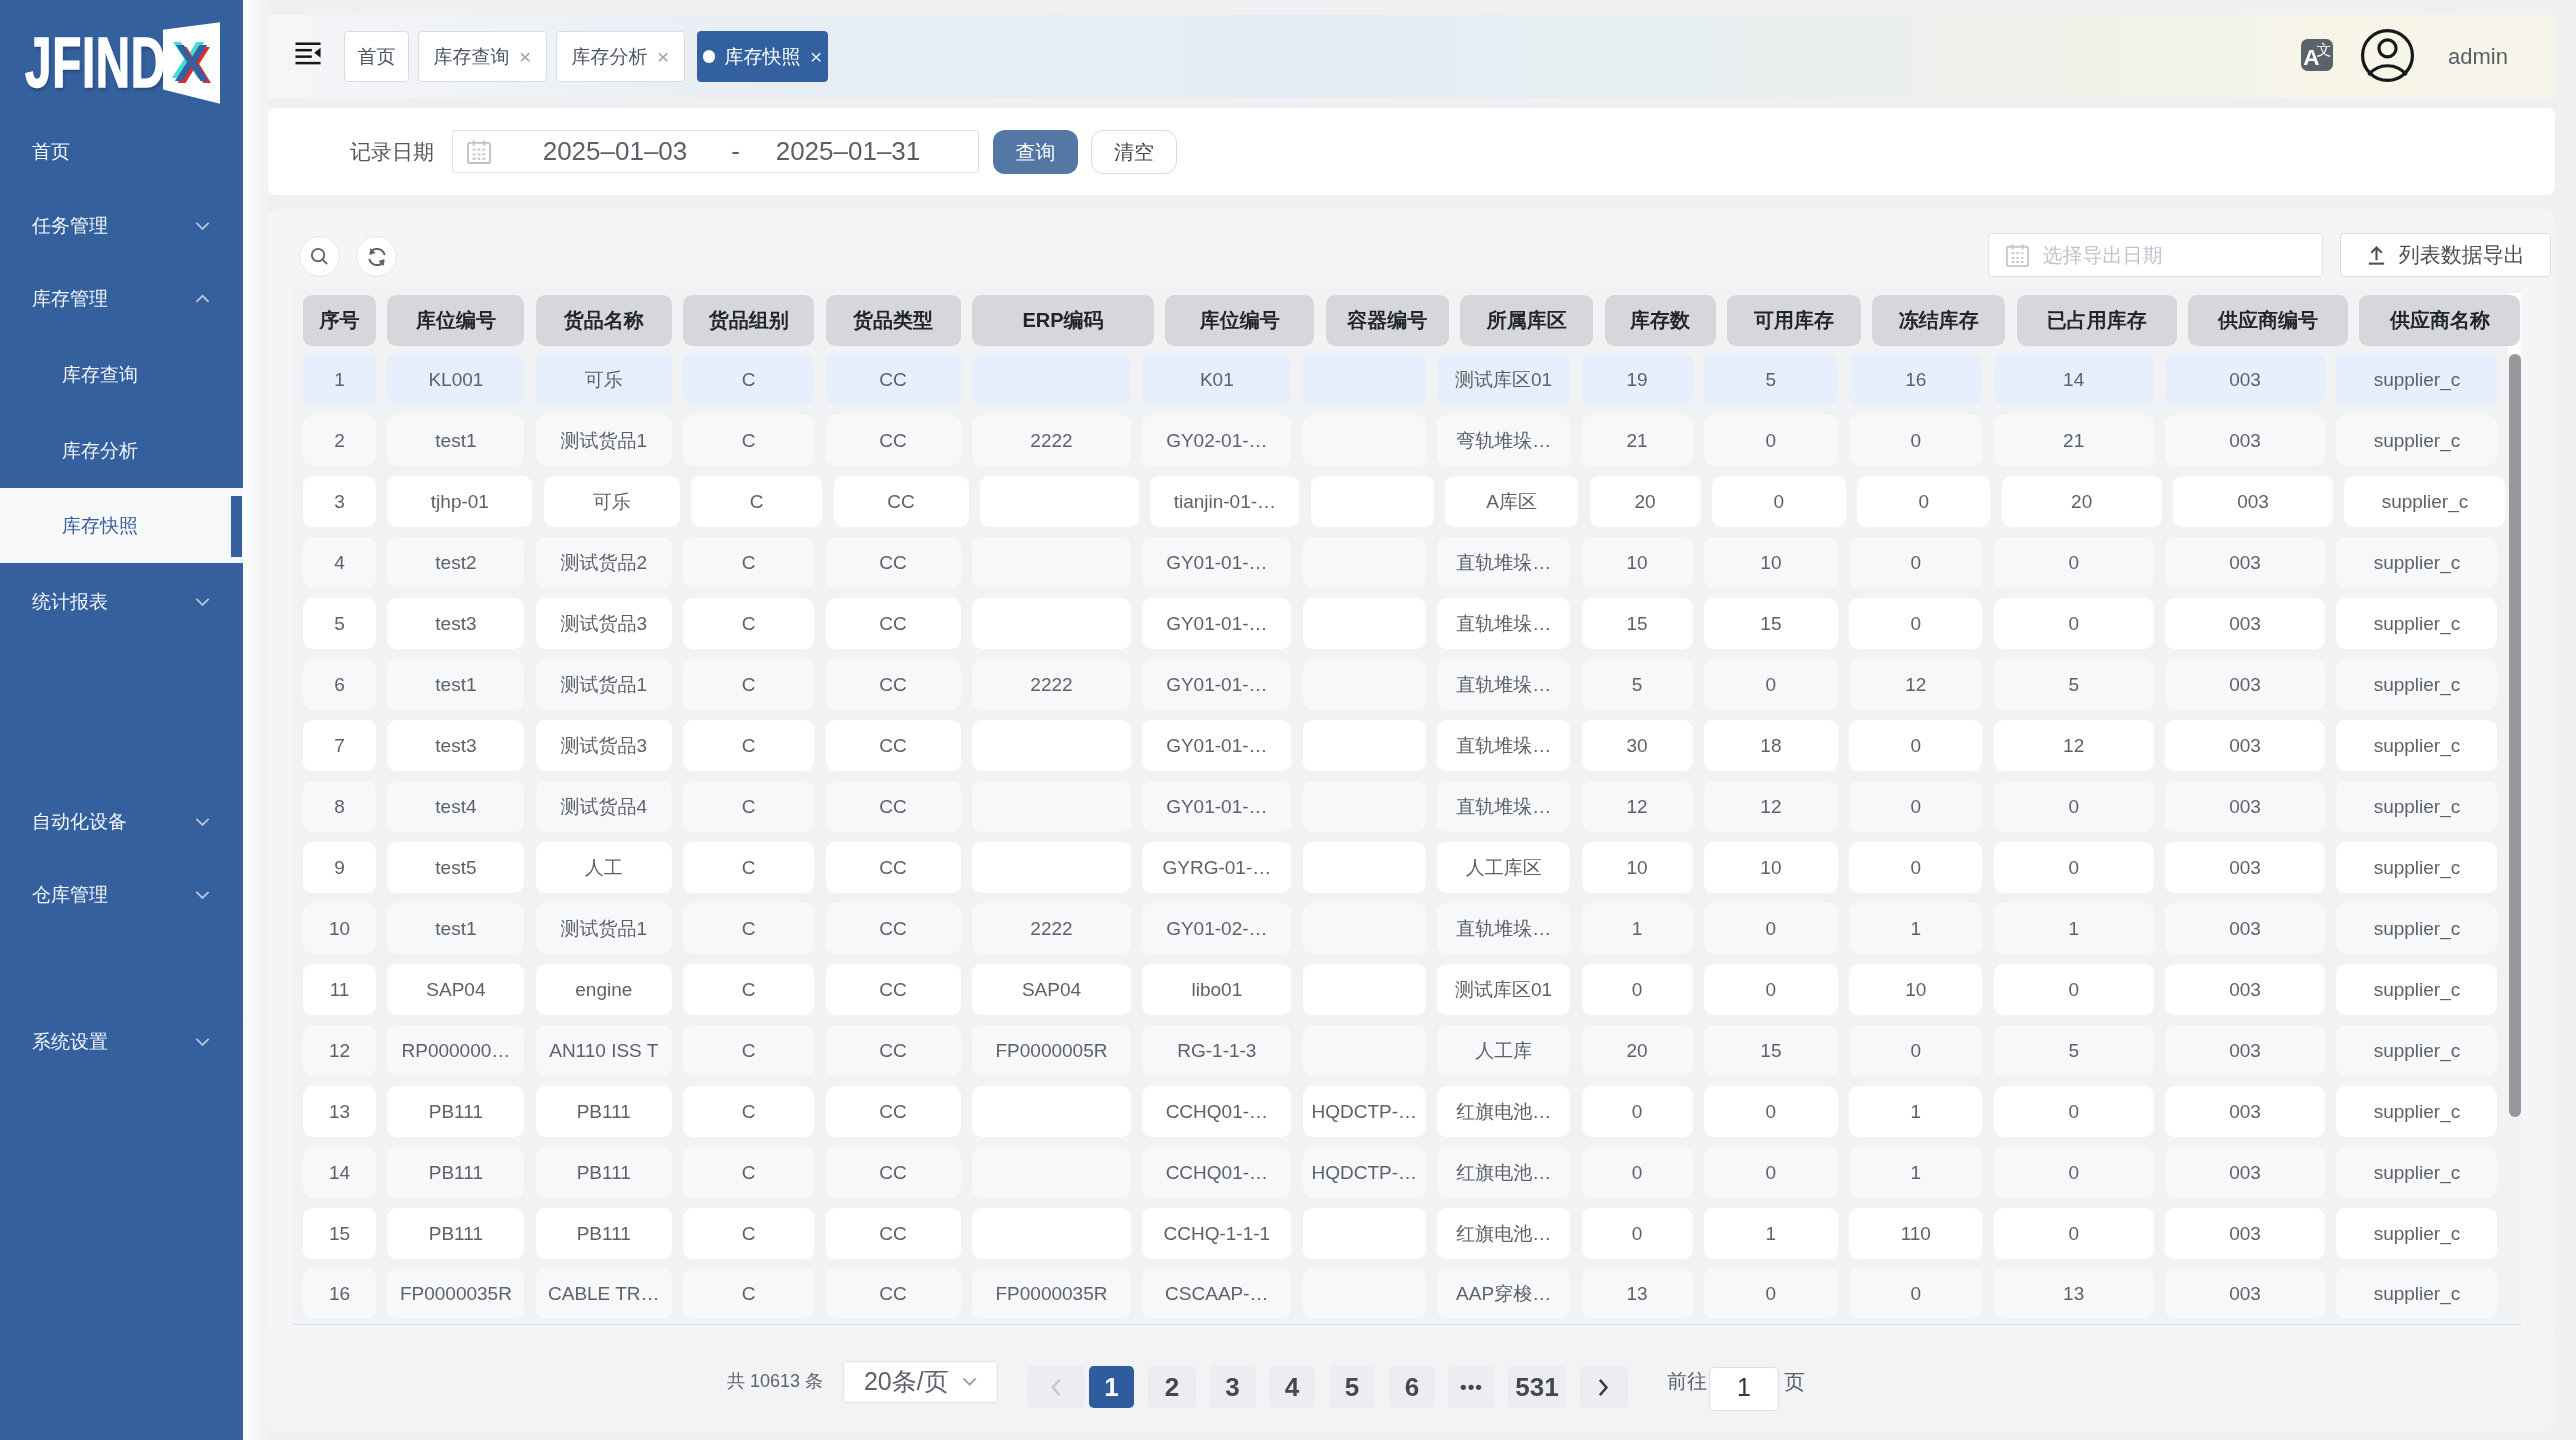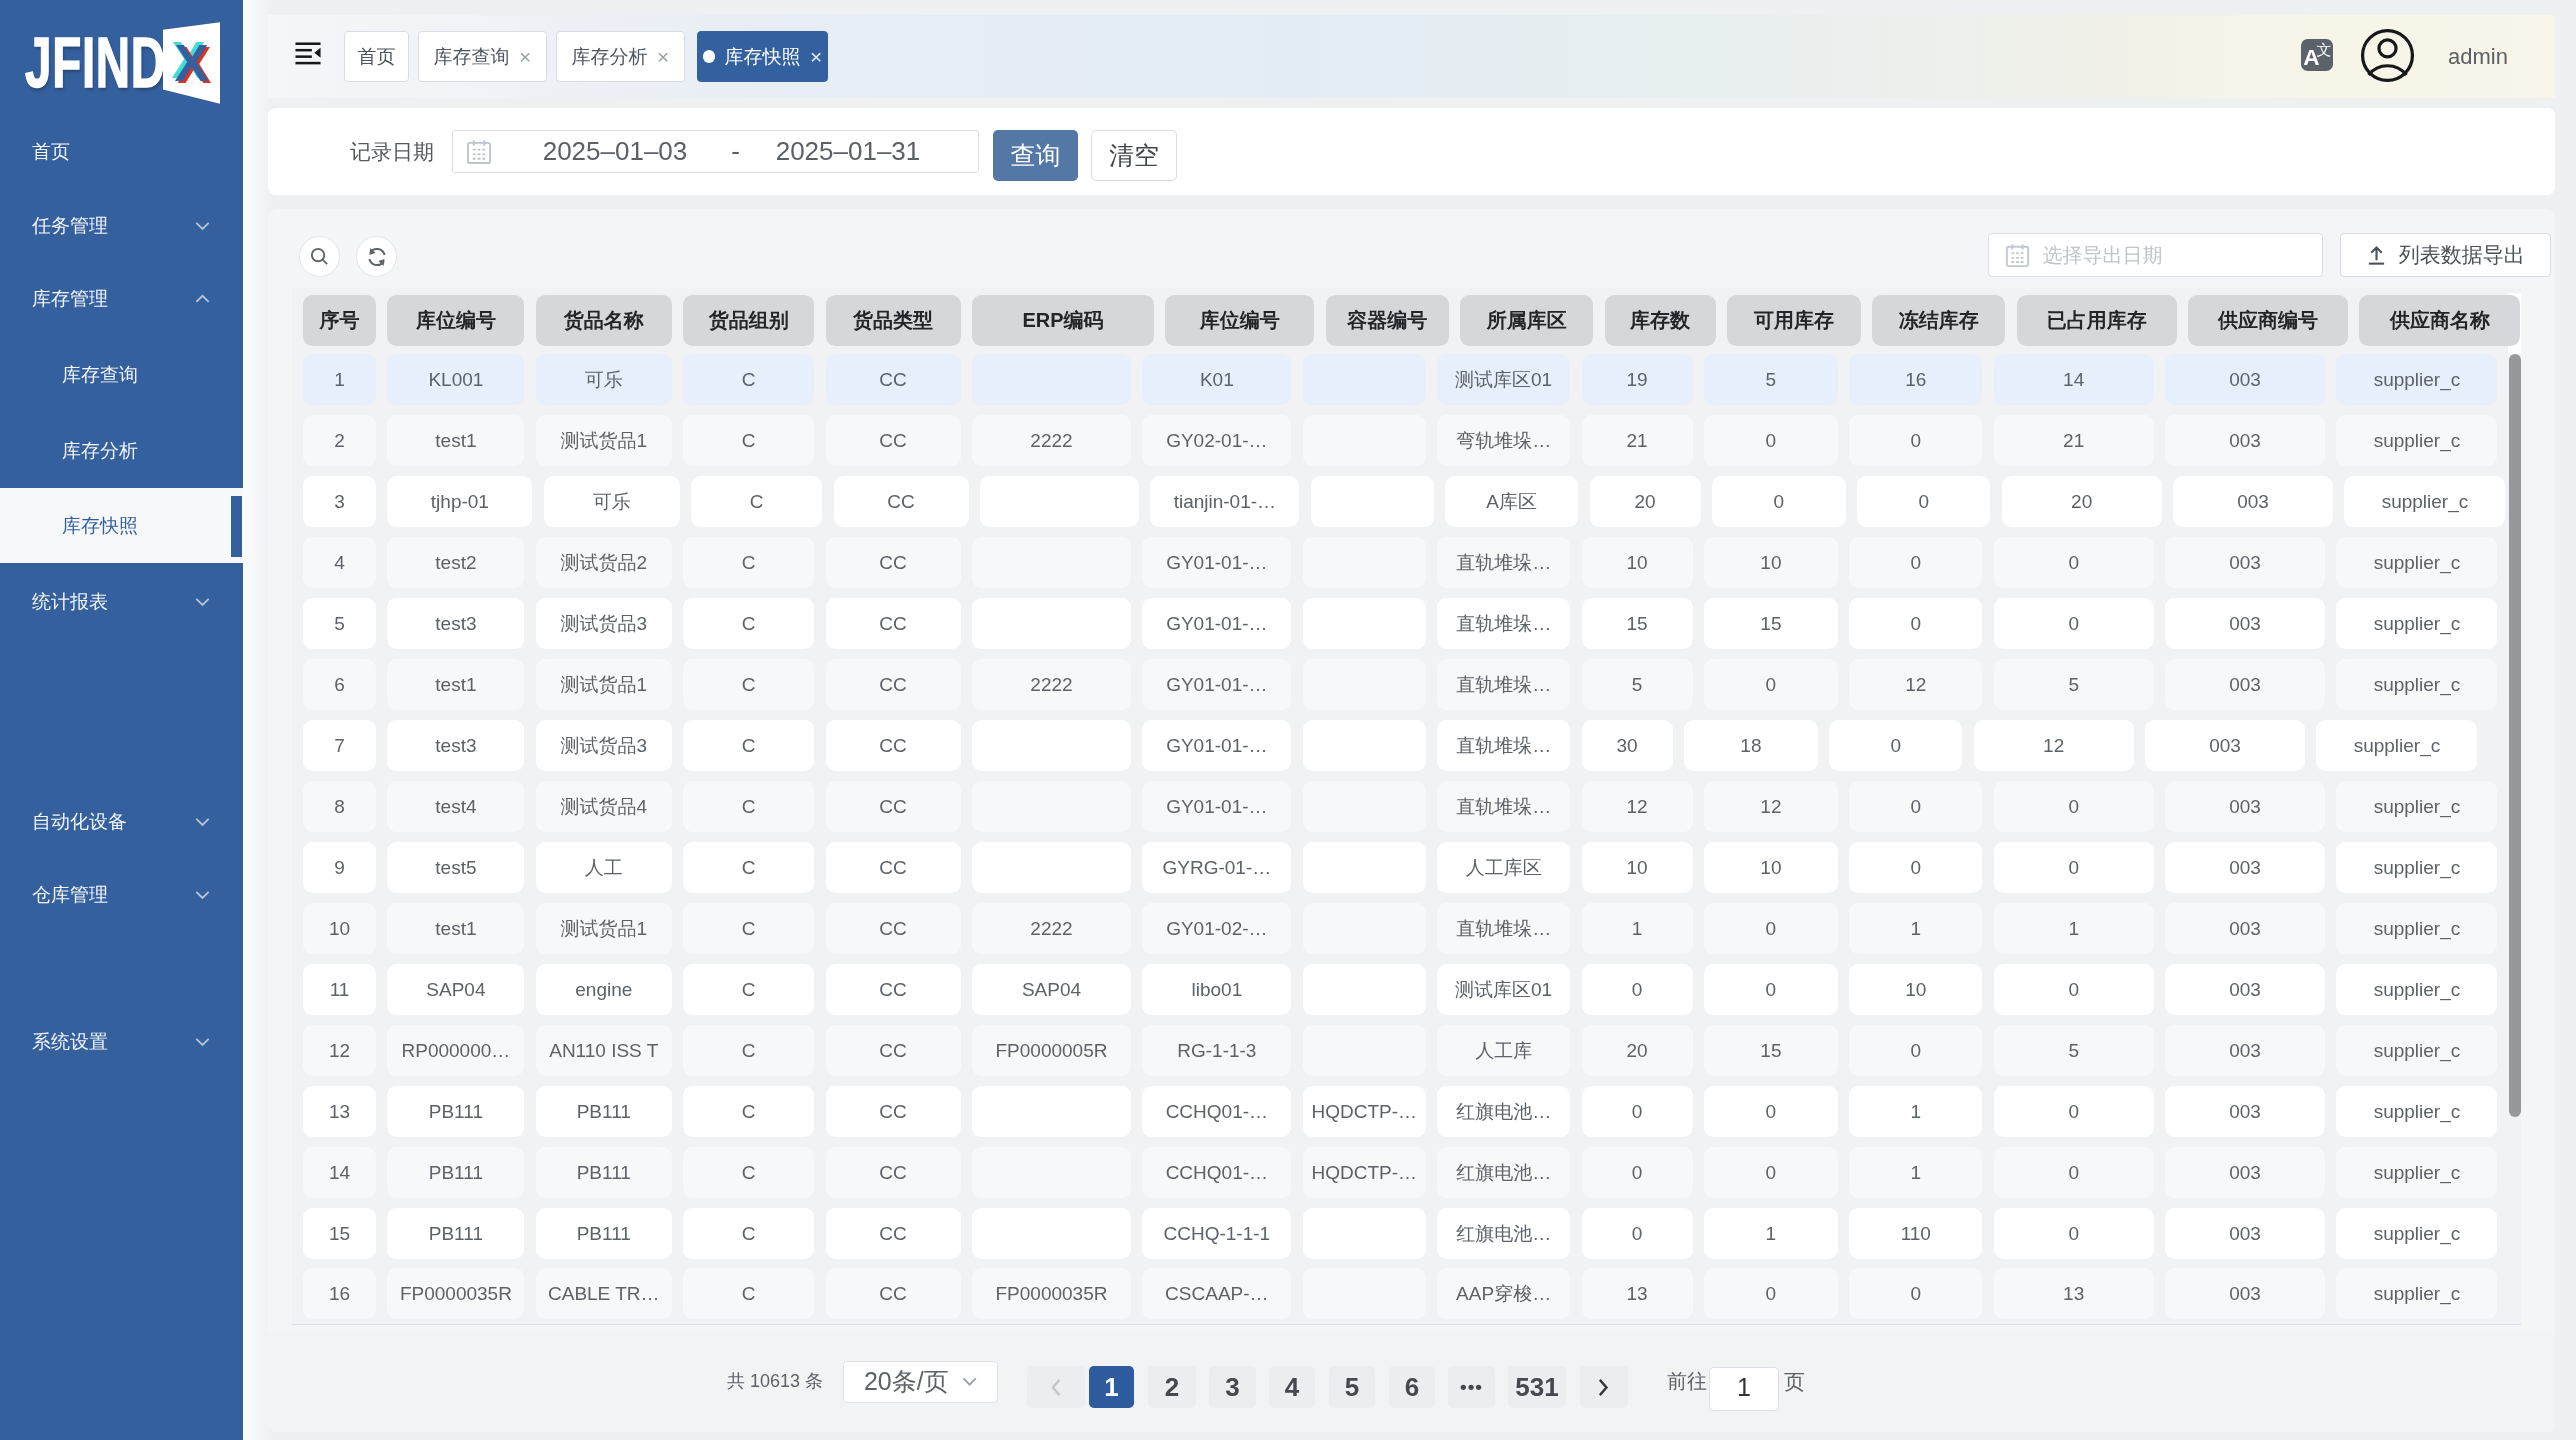--- a/index.html
+++ b/index.html
@@ -28,21 +28,21 @@
 #avatar { position:absolute; left:2092px; top:13.3px; }
 #admname { position:absolute; left:2180px; top:0; height:83px; line-height:83px; font-size:22px; color:#5a5f66; }
 
 #fcard { position:absolute; left:268px; top:108px; width:2287px; height:87px; background:#fff; border-radius:7.6px; }
 #flabel { position:absolute; left:82px; top:0; height:87px; line-height:87px; font-size:21px; color:#55585e; }
 #dinput { position:absolute; left:184px; top:22px; width:527px; height:43px; background:#fff; border:1.9px solid #dcdfe6; border-radius:2.9px; font-size:26px; color:#5c6066; }
 #dinput .cal { position:absolute; left:13.3px; top:7.6px; }
 #dinput .d1 { position:absolute; left:86px; width:152px; text-align:center; top:4.8px; white-space:nowrap; }
 #dinput .sep { position:absolute; left:268px; width:29px; text-align:center; top:4.8px; white-space:nowrap; }
 #dinput .d2 { position:absolute; left:319px; width:152px; text-align:center; top:4.8px; white-space:nowrap; }
-.btn { position:absolute; top:22px; height:51px; border-radius:5px; font-size:25px; display:flex; align-items:center; justify-content:center; }
+.btn { position:absolute; top:22px; height:44px; border-radius:12px; font-size:20px; display:flex; align-items:center; justify-content:center; }
 #bquery { left:725px; width:85px; background:#5478a6; color:#fff; }
 #bclear { left:823px; width:86px; background:#fff; border:1.4px solid #d8dbe1; color:#42464d; }
 
 #tcard { position:absolute; left:268px; top:209px; width:2287px; height:1223px; background:#f4f5f7; border-radius:9.5px; }
 .circ { position:absolute; width:41px; height:41px; border-radius:50%; background:#fff; border:1.4px solid #e2e5ea; display:flex; align-items:center; justify-content:center; }
 #c1 { left:31px; top:27px; } #c2 { left:88px; top:27px; }
 #exin { position:absolute; left:1720px; top:24px; width:335px; height:44px; background:#fff; border:1.9px solid #dcdfe6; border-radius:3.8px; display:flex; align-items:center; gap:12.4px; font-size:20px; color:#bfc4cd; }
 #exin .cal { margin-left:16px; }
 #exbtn { position:absolute; left:2072px; top:24px; width:211px; height:44px; background:#fff; border:1.9px solid #d8dbe1; border-radius:3.8px; display:flex; align-items:center; justify-content:center; gap:11.4px; font-size:21px; color:#4c5157; }
 
@@ -304,21 +304,21 @@
 <div class="trow odd" style="top:720px">
       <div class="tc" style="width:73px">7</div>
       <div class="tc" style="width:137px">test3</div>
       <div class="tc" style="width:136px">测试货品3</div>
       <div class="tc" style="width:131px">C</div>
       <div class="tc" style="width:135px">CC</div>
       <div class="tc" style="width:159px"></div>
       <div class="tc" style="width:149px">GY01-01-…</div>
       <div class="tc" style="width:123px"></div>
       <div class="tc" style="width:133px">直轨堆垛…</div>
-      <div class="tc" style="width:91px">30</div>
+      <div class="tc" style="width:111px">30</div>
       <div class="tc" style="width:134px">18</div>
       <div class="tc" style="width:133px">0</div>
       <div class="tc" style="width:160px">12</div>
       <div class="tc" style="width:160px">003</div>
       <div class="tc" style="width:161px">supplier_c</div>
     </div>
 <div class="trow even" style="top:781px">
       <div class="tc" style="width:73px">8</div>
       <div class="tc" style="width:137px">test4</div>
       <div class="tc" style="width:136px">测试货品4</div>

